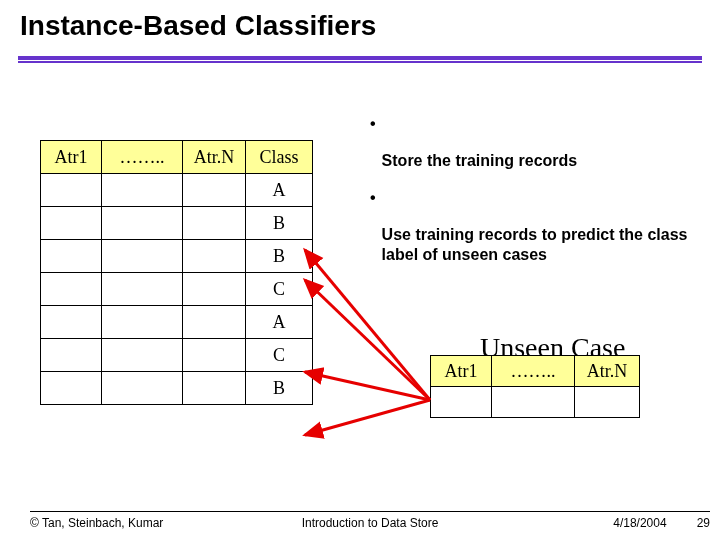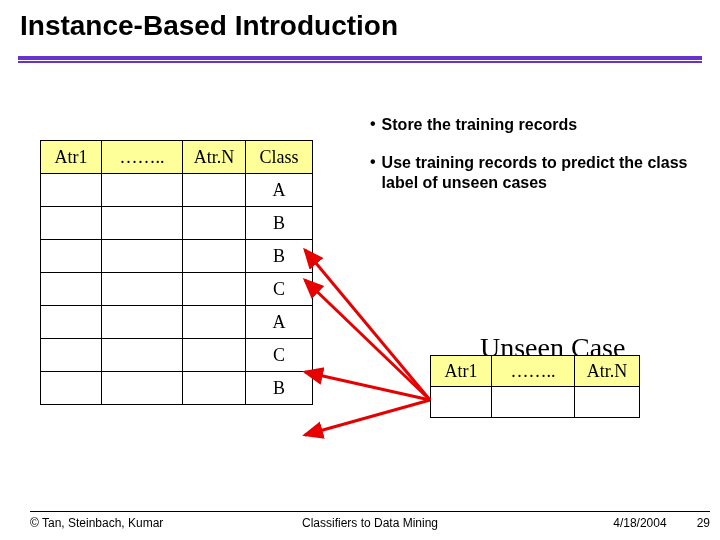--- a/index.html
+++ b/index.html
@@ -112,20 +112,21 @@
   .bullets .item {
     margin-bottom: 18px;
     display: flex;
   }
   .bullets .dot {
     margin: 0 6px 0 0;
     line-height: 18px;
   }
   .bullets .txt {
     line-height: 20px;
+    margin-top: 36px;
   }
   svg.arrows {
     position: absolute;
     left: 0;
     top: 0;
     width: 720px;
     height: 540px;
     pointer-events: none;
   }
   .footer {
@@ -146,21 +147,21 @@
     right: 0;
     text-align: center;
   }
   .footer .left { position: relative; }
   .footer .right { display: flex; gap: 30px; position: relative; }
 </style>
 </head>
 <body>
 
 <div class="slide">
-  <div class="title">Instance-Based Introduction</div>
+  <div class="title">Instance-Based Classifiers</div>
 
   <div class="rule">
     <div class="thick"></div>
     <div class="thin"></div>
   </div>
 
 
   <table class="stored-table">
     <tbody>
         <tr>
@@ -248,20 +249,20 @@
         <path d="M0,0 L7,3 L0,6 Z" fill="#e60000"></path>
       </marker>
     </defs>
     <line x1="430" y1="400" x2="305" y2="250" stroke="#e60000" stroke-width="3" marker-end="url(#ah)"></line>
     <line x1="430" y1="400" x2="305" y2="280" stroke="#e60000" stroke-width="3" marker-end="url(#ah)"></line>
     <line x1="430" y1="400" x2="305" y2="372" stroke="#e60000" stroke-width="3" marker-end="url(#ah)"></line>
     <line x1="430" y1="400" x2="305" y2="435" stroke="#e60000" stroke-width="3" marker-end="url(#ah)"></line>
   </svg>
 
   <div class="footer">
-    <div class="mid">Classifiers to Data Mining</div>
+    <div class="mid">Introduction to Data Store</div>
     <div class="left">© Tan, Steinbach, Kumar</div>
     <div class="right">
       <span>4/18/2004</span>
       <span>29</span>
     </div>
   </div>
 </div>
 
 </body></html>

